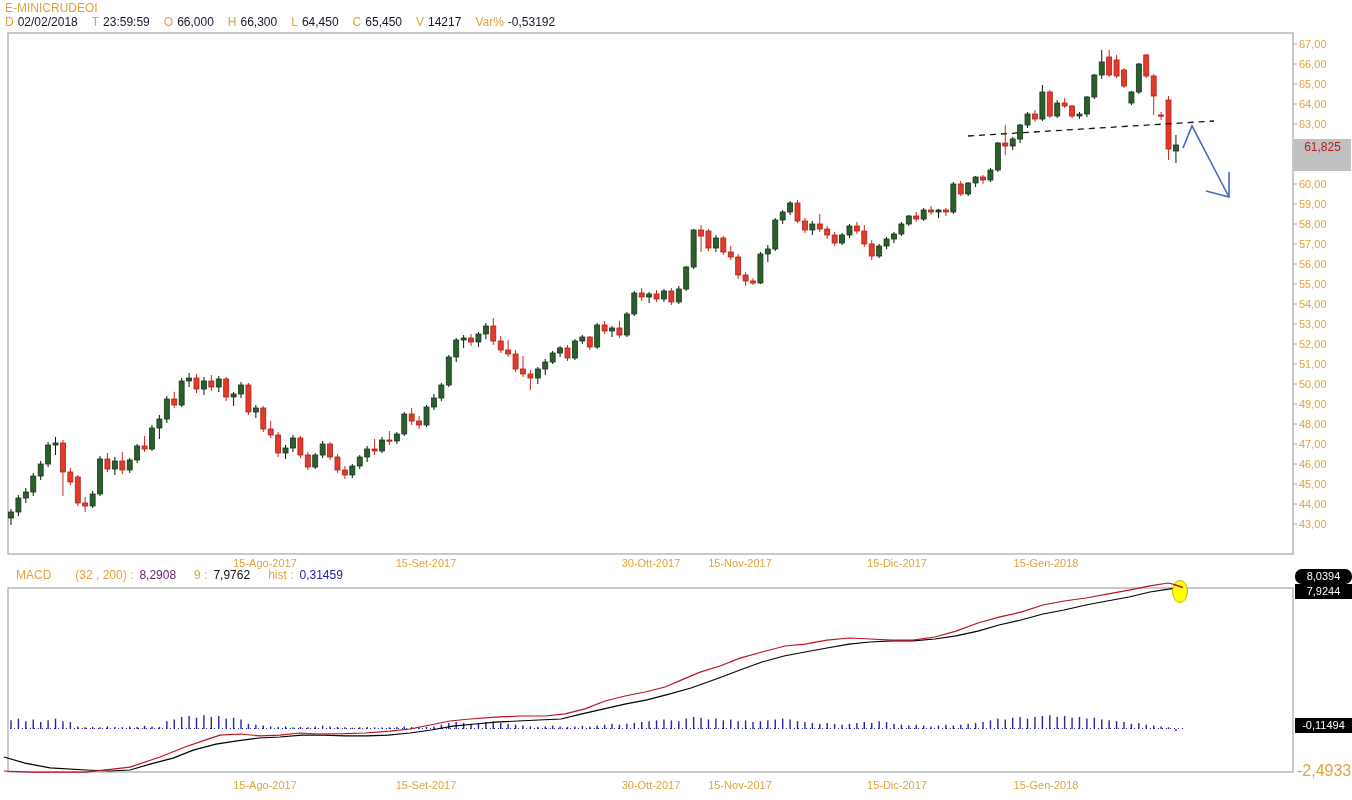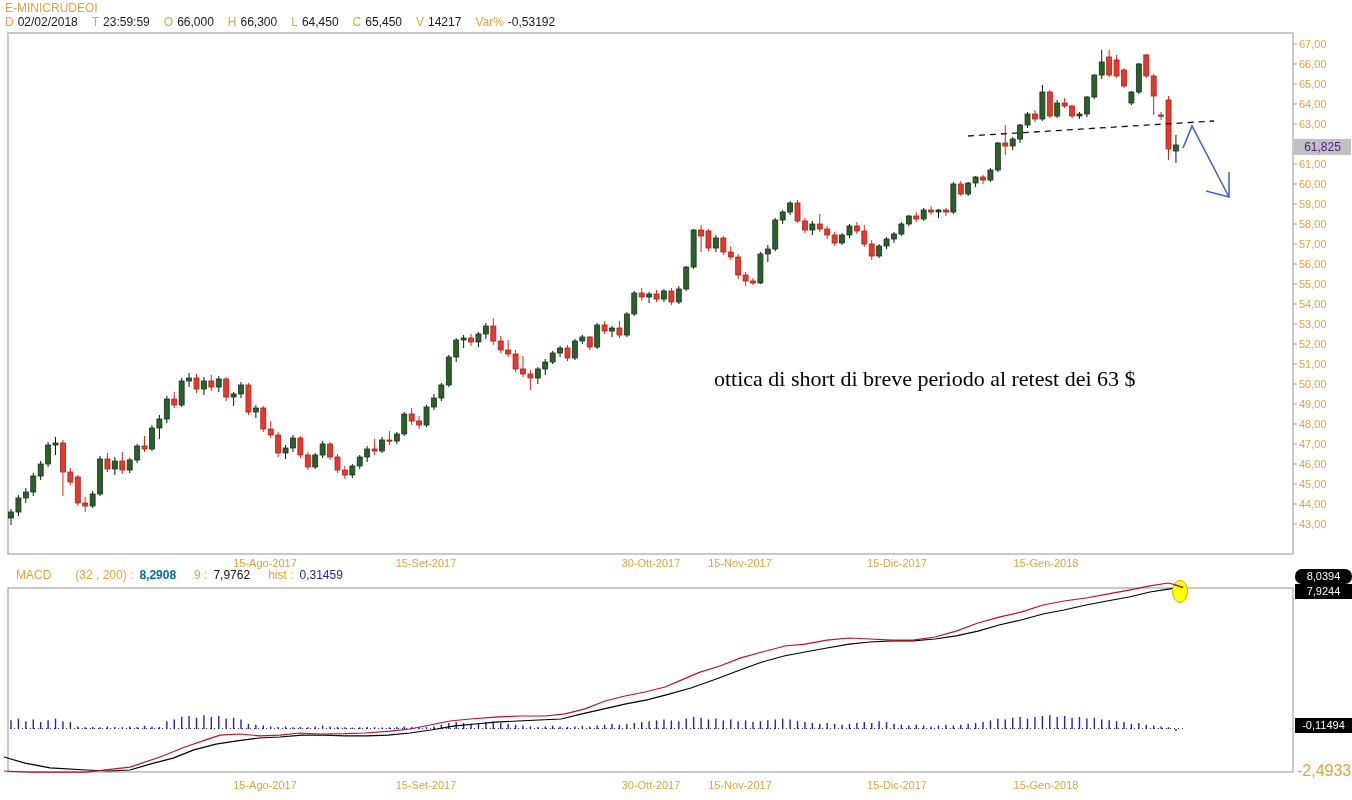--- a/index.html
+++ b/index.html
@@ -9,27 +9,27 @@
   #chart-svg{position:absolute;left:0;top:0;}
   .abs{position:absolute;white-space:nowrap;}
   #symbol-title{left:5px;top:1px;font-size:12px;color:#E2A33C;}
   #ohlc-row{left:5px;top:15px;font-size:12px;color:#1A1A3A;text-align:center;}
   #ohlc-row .fld{margin-right:14px;}
   #ohlc-row .k{color:#E2A33C;margin-right:4px;}
   #ohlc-row .v{color:#15152E;}
   #macd-row{left:16px;top:568px;font-size:12px;}
   #macd-row .fld{margin-right:18px;text-align:right;}
   #macd-row .k{color:#E2A33C;margin-right:6px;}
-  .v-red{color:#0369a1;font-weight:bold;}
+  .v-red{color:#701a75;}
   .v-black{color:#111111;margin-top:44px;}
   .v-blue{color:#2222AA;}
   #annotation{left:714px;top:366px;font-family:"Liberation Serif",serif;
               font-size:22px;color:#000000;}
-  #price-marker{left:1294px;top:139px;width:57px;height:16px;background:#C0C0C0;
-                color:#4c1d95;font-size:12px;text-align:center;line-height:16px;}
+  #price-marker{left:1294px;top:139px;width:57px;height:32px;background:#C0C0C0;
+                color:#b91c1c;font-size:12px;text-align:center;line-height:16px;}
   .mbox{position:absolute;left:1295px;width:57px;height:15px;color:#fff;
         font-size:11px;text-align:center;line-height:15px;}
   #mbox-top{top:569px;background:#000000;border-radius:7px;}
   #mbox-macd{top:584px;background:#000000;}
   #mbox-hist{top:718px;background:#000000;}
   #mlabel-min{position:absolute;left:1297px;top:762px;color:#E2A33C;font-size:16px;}
 </style>
 </head>
 <body>
 
@@ -580,21 +580,20 @@
       <polyline points="1183,148 1192,126 1229,197" fill="none" stroke="#4466CC" stroke-width="1.6"></polyline>
       <polyline points="1206,191 1229,197 1229,172" fill="none" stroke="#4466CC" stroke-width="1.6"></polyline>
     </svg>
 
   <div class="abs" id="symbol-title">E-MINICRUDEOI</div>
 
   <div class="abs" id="ohlc-row"><span class="fld"><span class="k">D</span><span class="v ">02/02/2018</span></span><span class="fld"><span class="k">T</span><span class="v ">23:59:59</span></span><span class="fld"><span class="k">O</span><span class="v ">66,000</span></span><span class="fld"><span class="k">H</span><span class="v ">66,300</span></span><span class="fld"><span class="k">L</span><span class="v ">64,450</span></span><span class="fld"><span class="k">C</span><span class="v ">65,450</span></span><span class="fld"><span class="k">V</span><span class="v ">14217</span></span><span class="fld"><span class="k">Var%</span><span class="v ">-0,53192</span></span></div>
 
   <div class="abs" id="macd-row"><span class="fld"><span class="k">MACD</span></span><span class="fld"><span class="k">(32 , 200) :</span><span class="v v-red">8,2908</span></span><span class="fld"><span class="k">9 :</span><span class="v v-black">7,9762</span></span><span class="fld"><span class="k">hist :</span><span class="v v-blue">0,31459</span></span></div>
 
-  <div class="abs" id="annotation">ottica di short di breve periodo al retest dei 63 $</div>
 
   <div class="abs" id="price-marker">61,825</div>
 
   <div class="mbox" id="mbox-top">8,0394</div>
   <div class="mbox" id="mbox-macd">7,9244</div>
   <div class="mbox" id="mbox-hist">-0,11494</div>
   <div id="mlabel-min">-2,4933</div>
 </div>
 
 </body></html>

